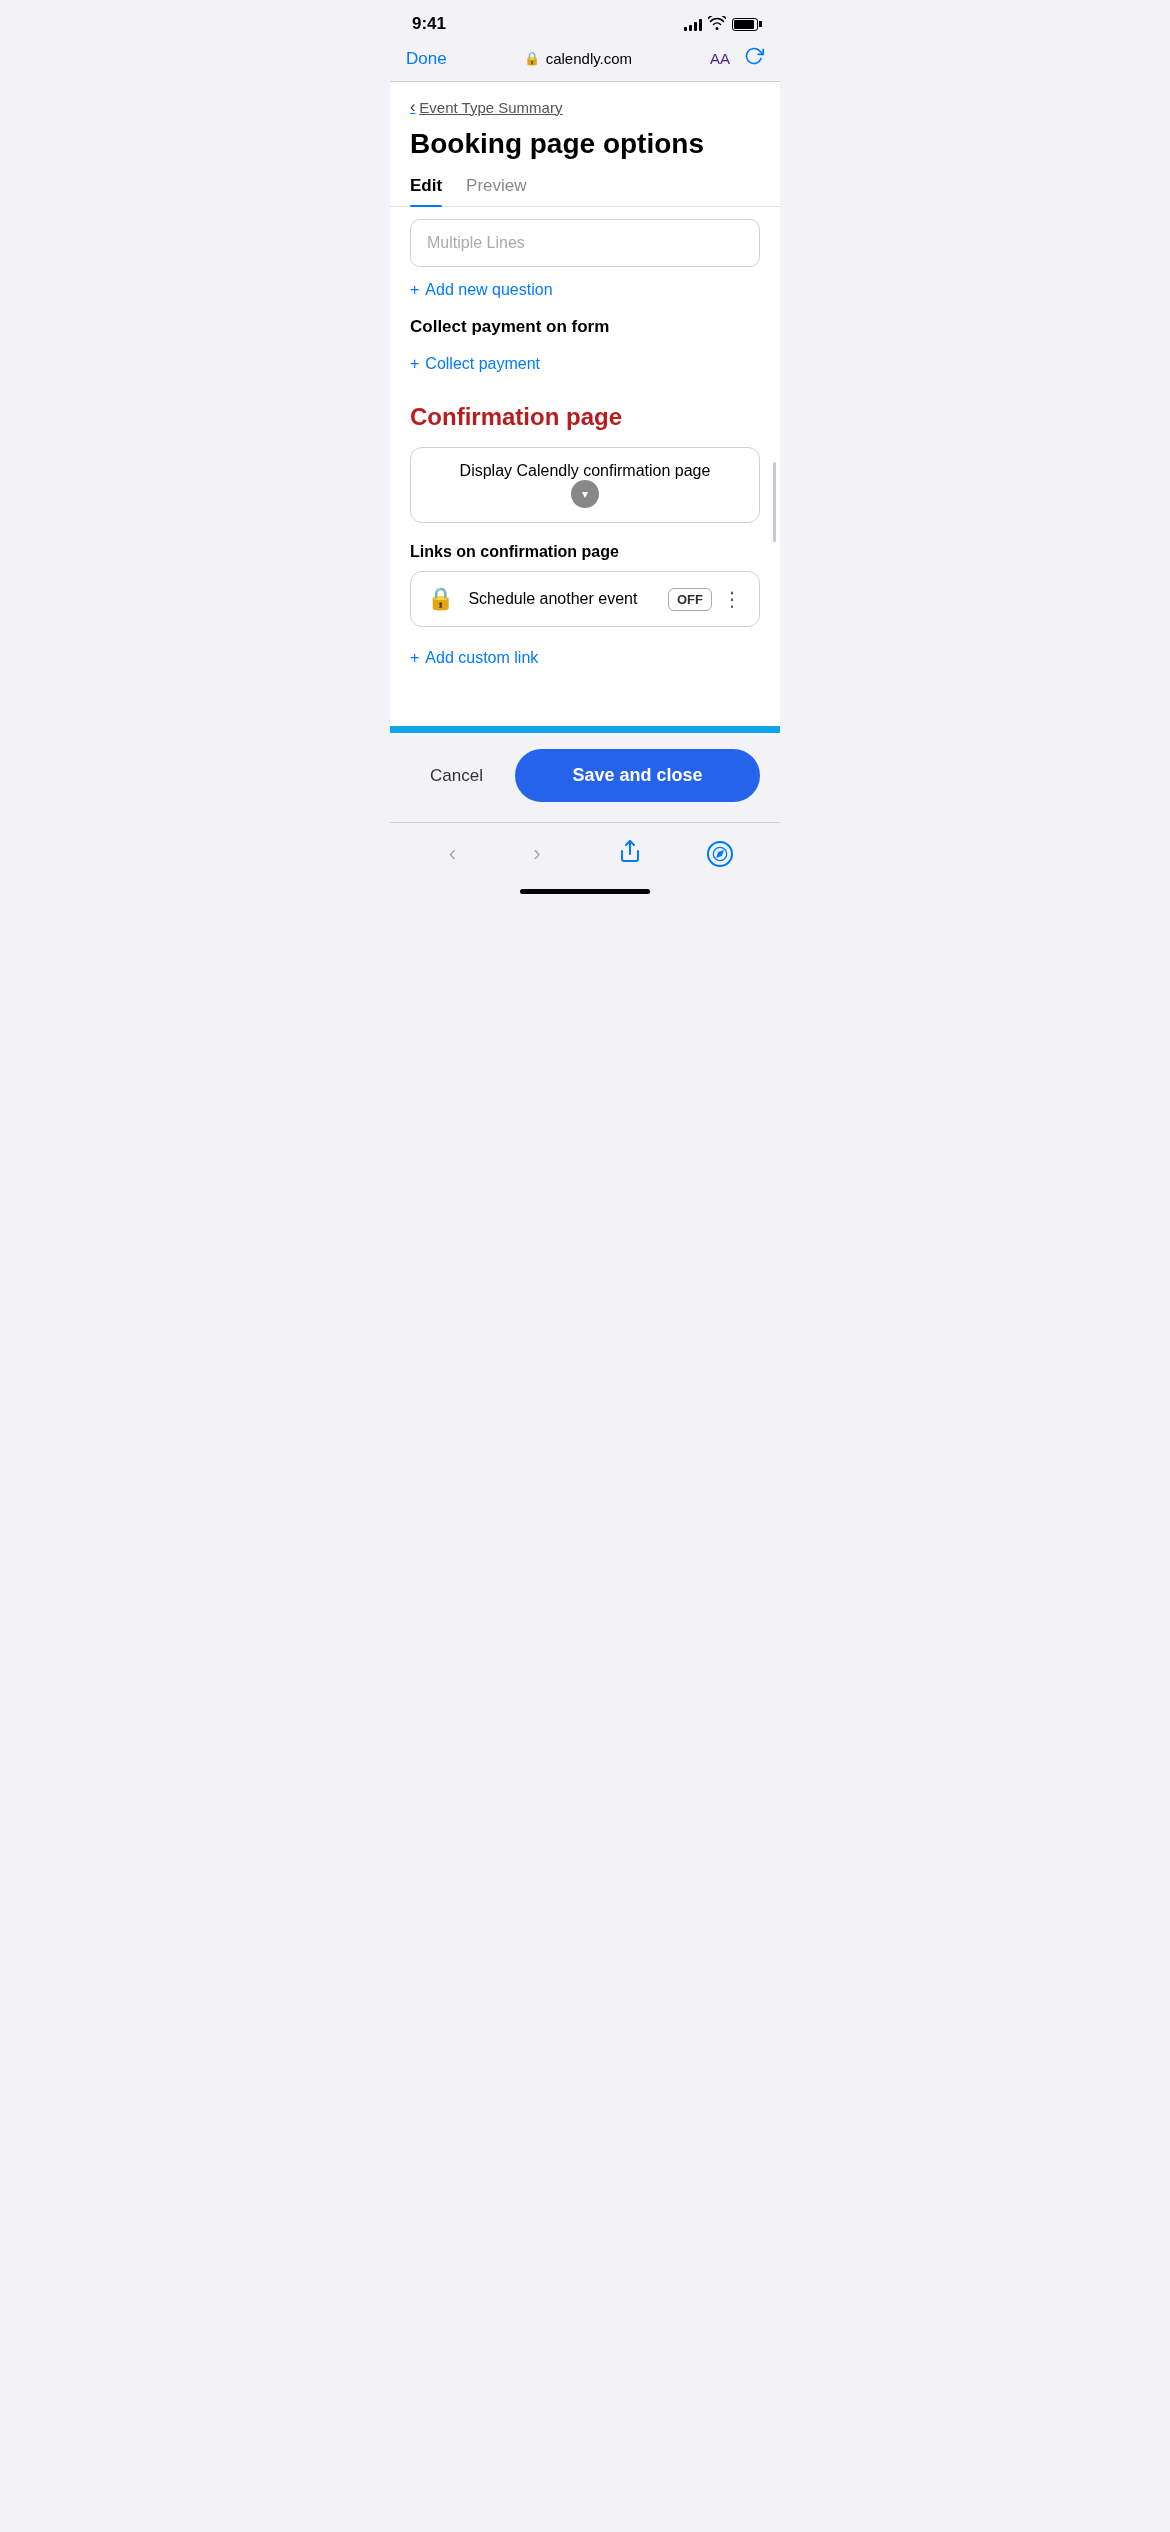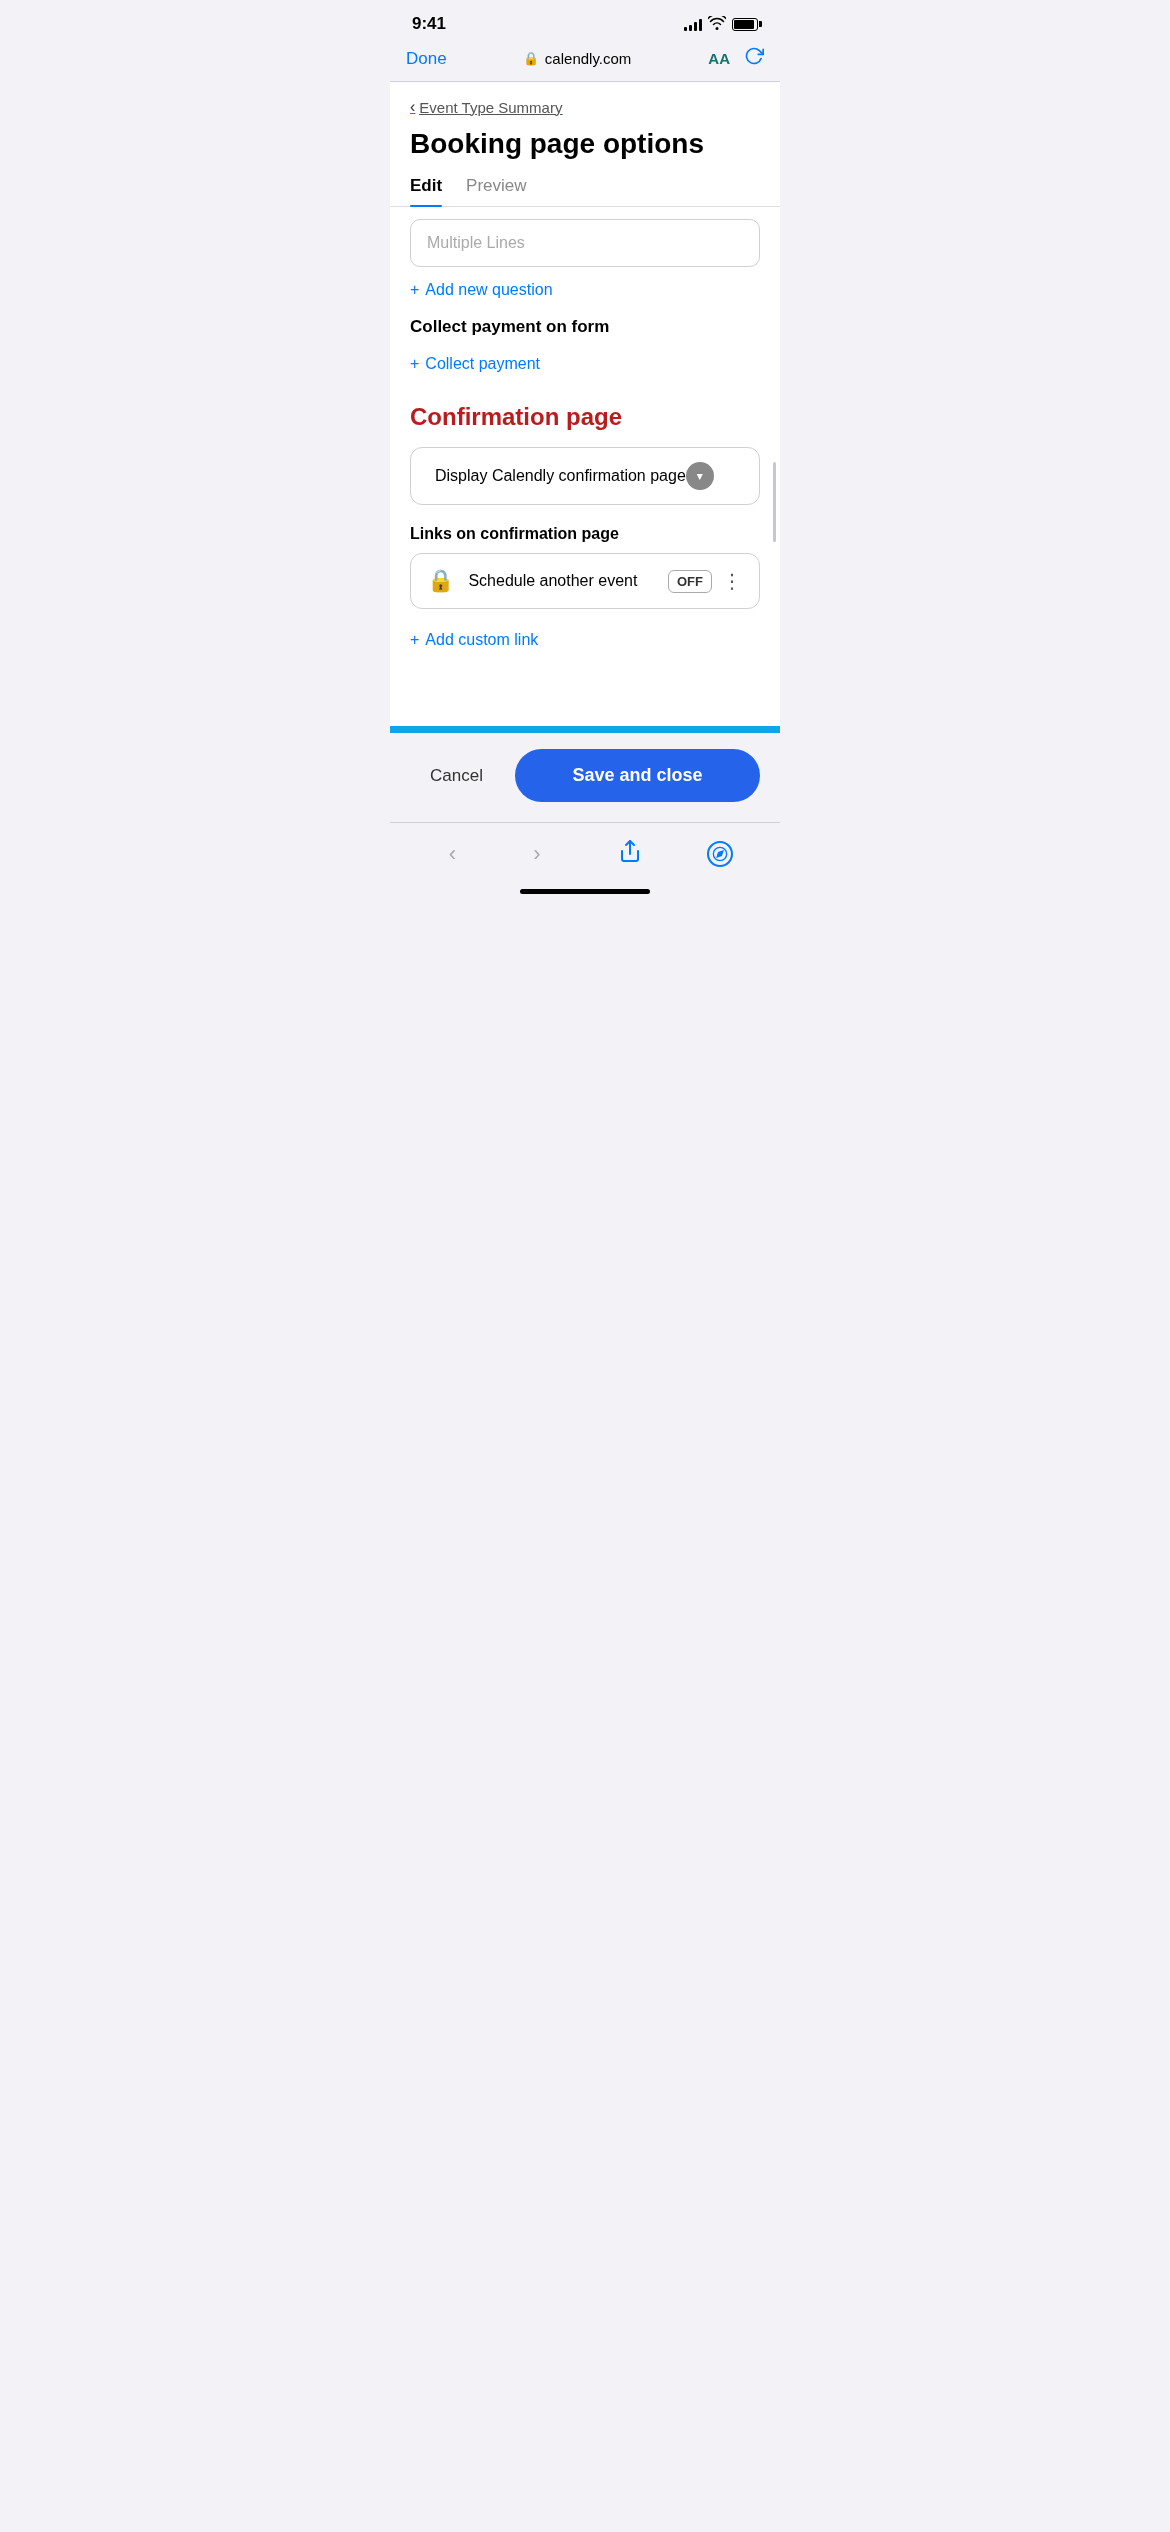--- a/index.html
+++ b/index.html
@@ -114,22 +114,22 @@
     }
 
     .browser-actions {
       display: flex;
       align-items: center;
       gap: 14px;
     }
 
     .browser-aa {
       font-size: 15px;
-      color: #0f766e;
-      font-weight: 700;
+      color: #4c1d95;
+      font-weight: 400;
     }
 
     .browser-reload {
       font-size: 18px;
       color: #007AFF;
     }
 
     
     .separator {
       height: 1px;
@@ -267,26 +267,27 @@
       color: #888;
       font-style: italic;
       font-weight: 600;
     }
 
     
     .select-box {
       margin: 0 20px 16px;
       border: 1.5px solid #d0d0d6;
       border-radius: 12px;
-      padding: 14px 24px;
+      padding: 14px 16px;
       display: flex;
       align-items: center;
       justify-content: flex-start;
       background: #fff;
       cursor: pointer;
+      flex-direction: column;
     }
 
     .select-text {
       font-size: 16px;
       color: #000;
     }
 
     .select-chevron {
       width: 28px;
       height: 28px;

